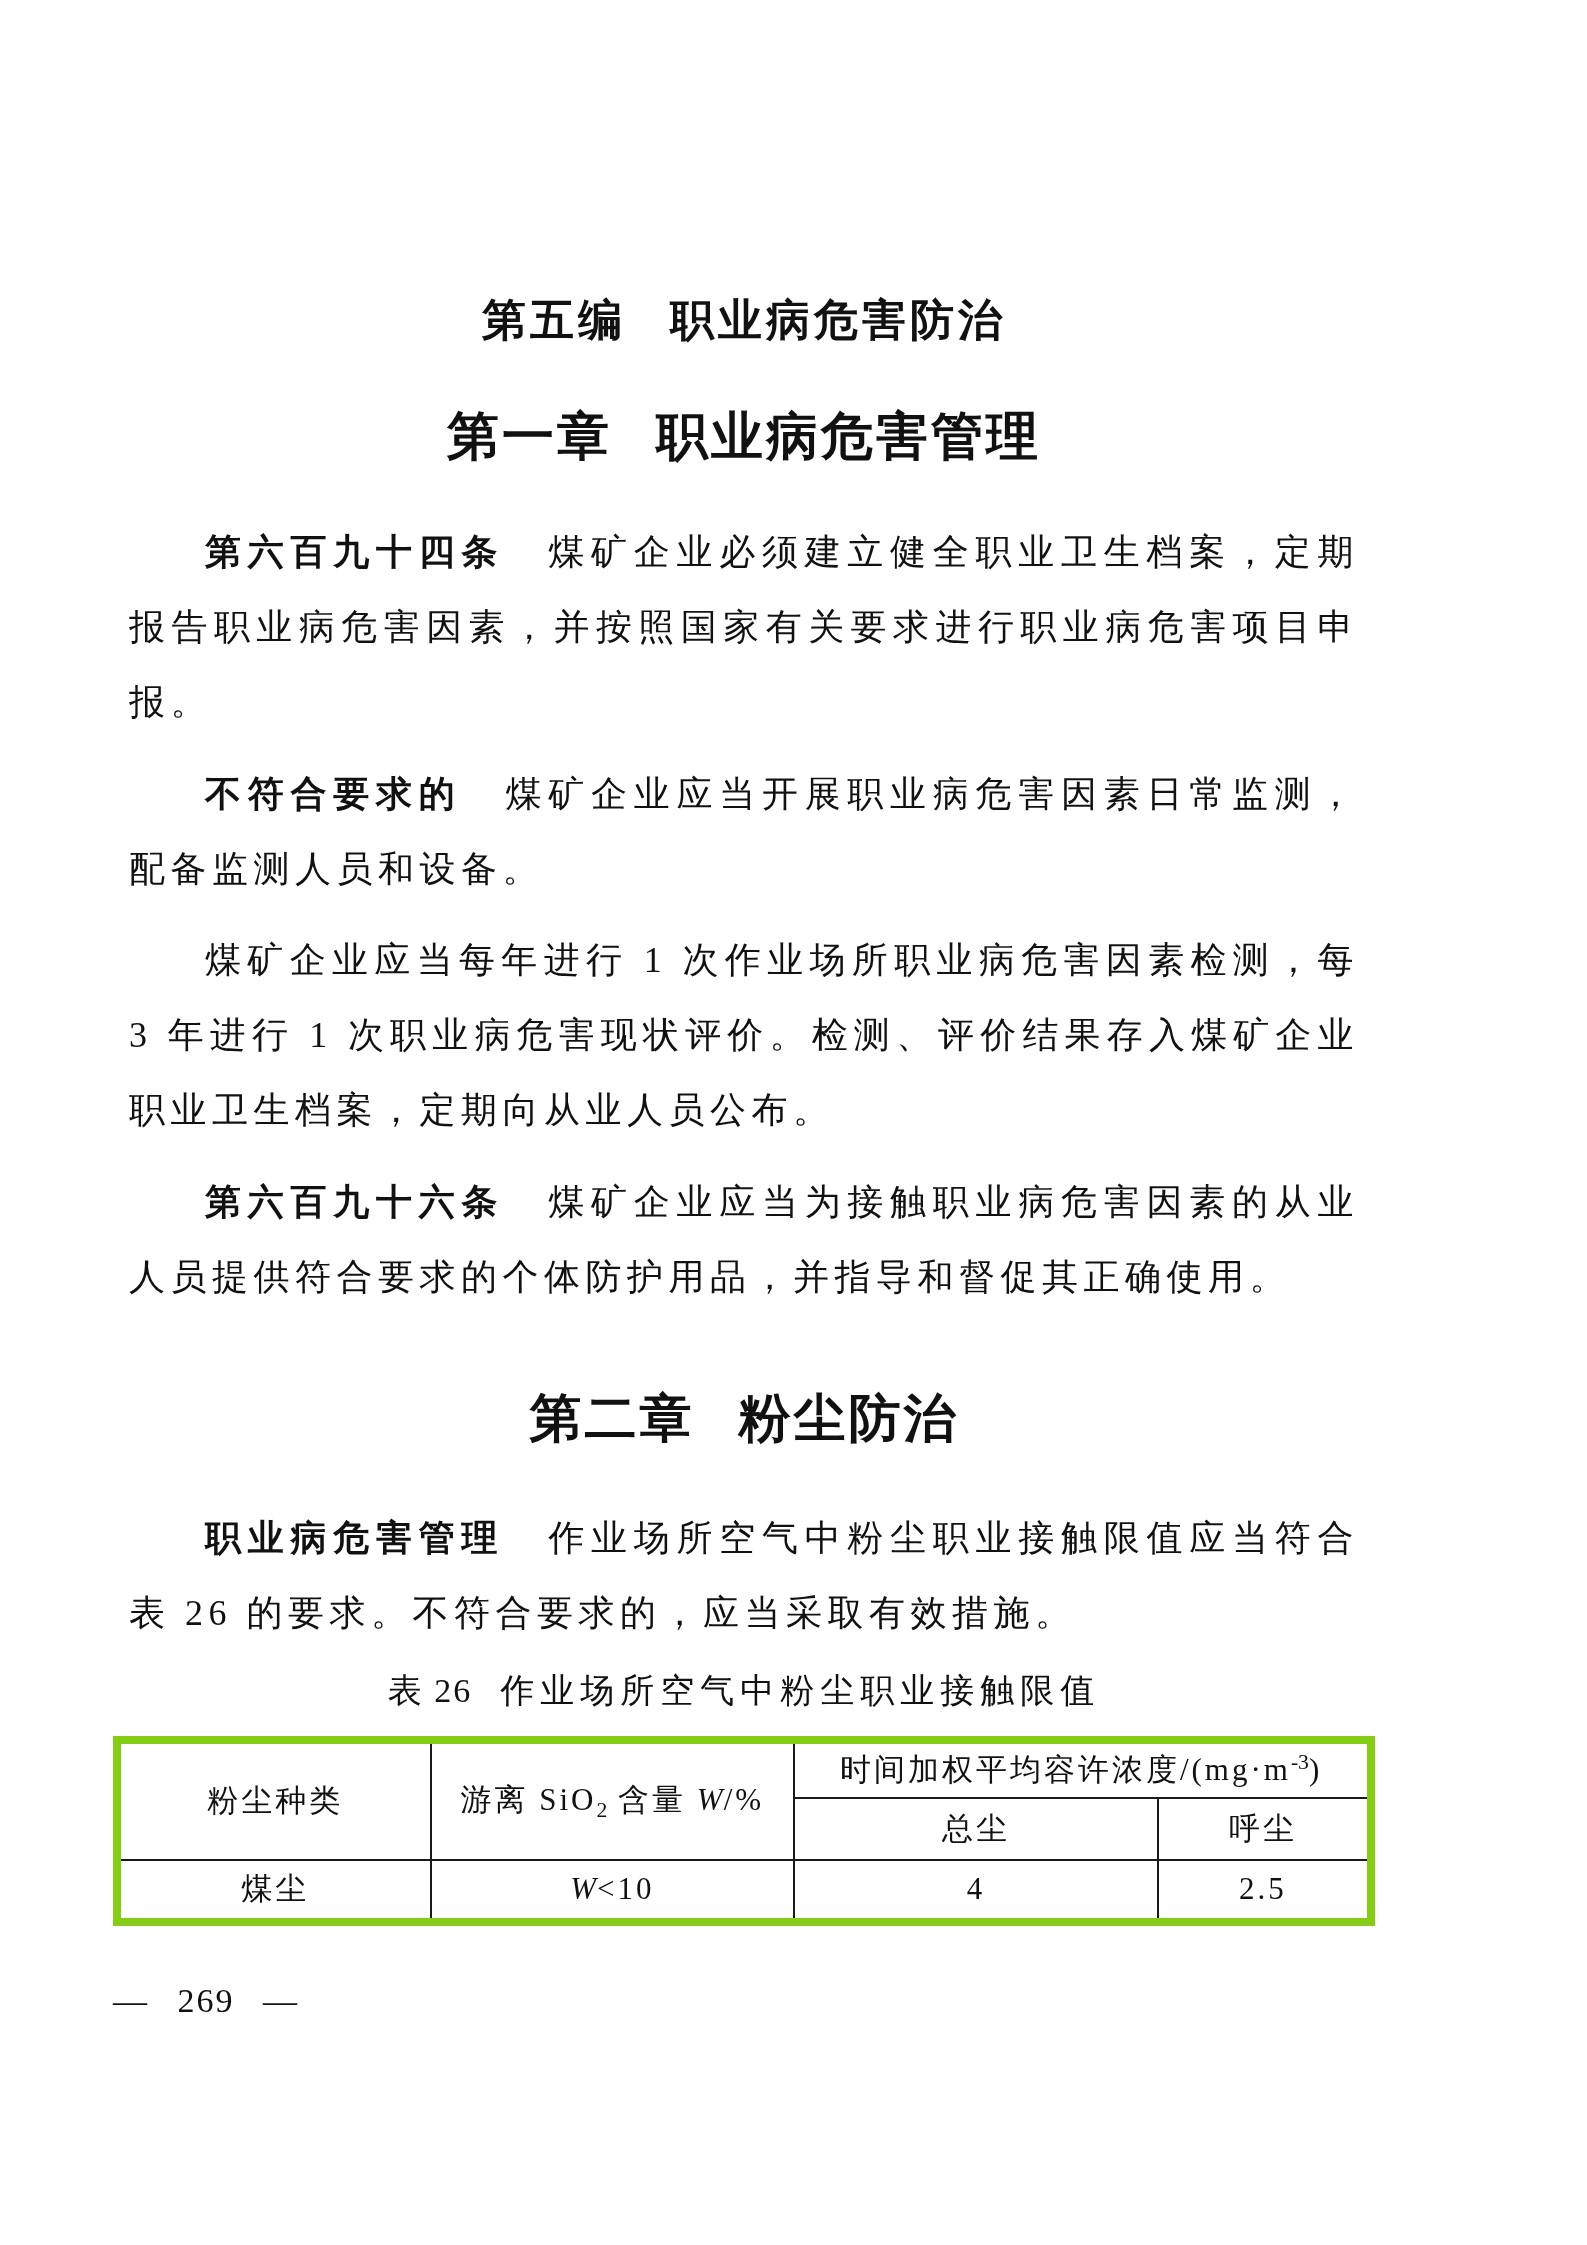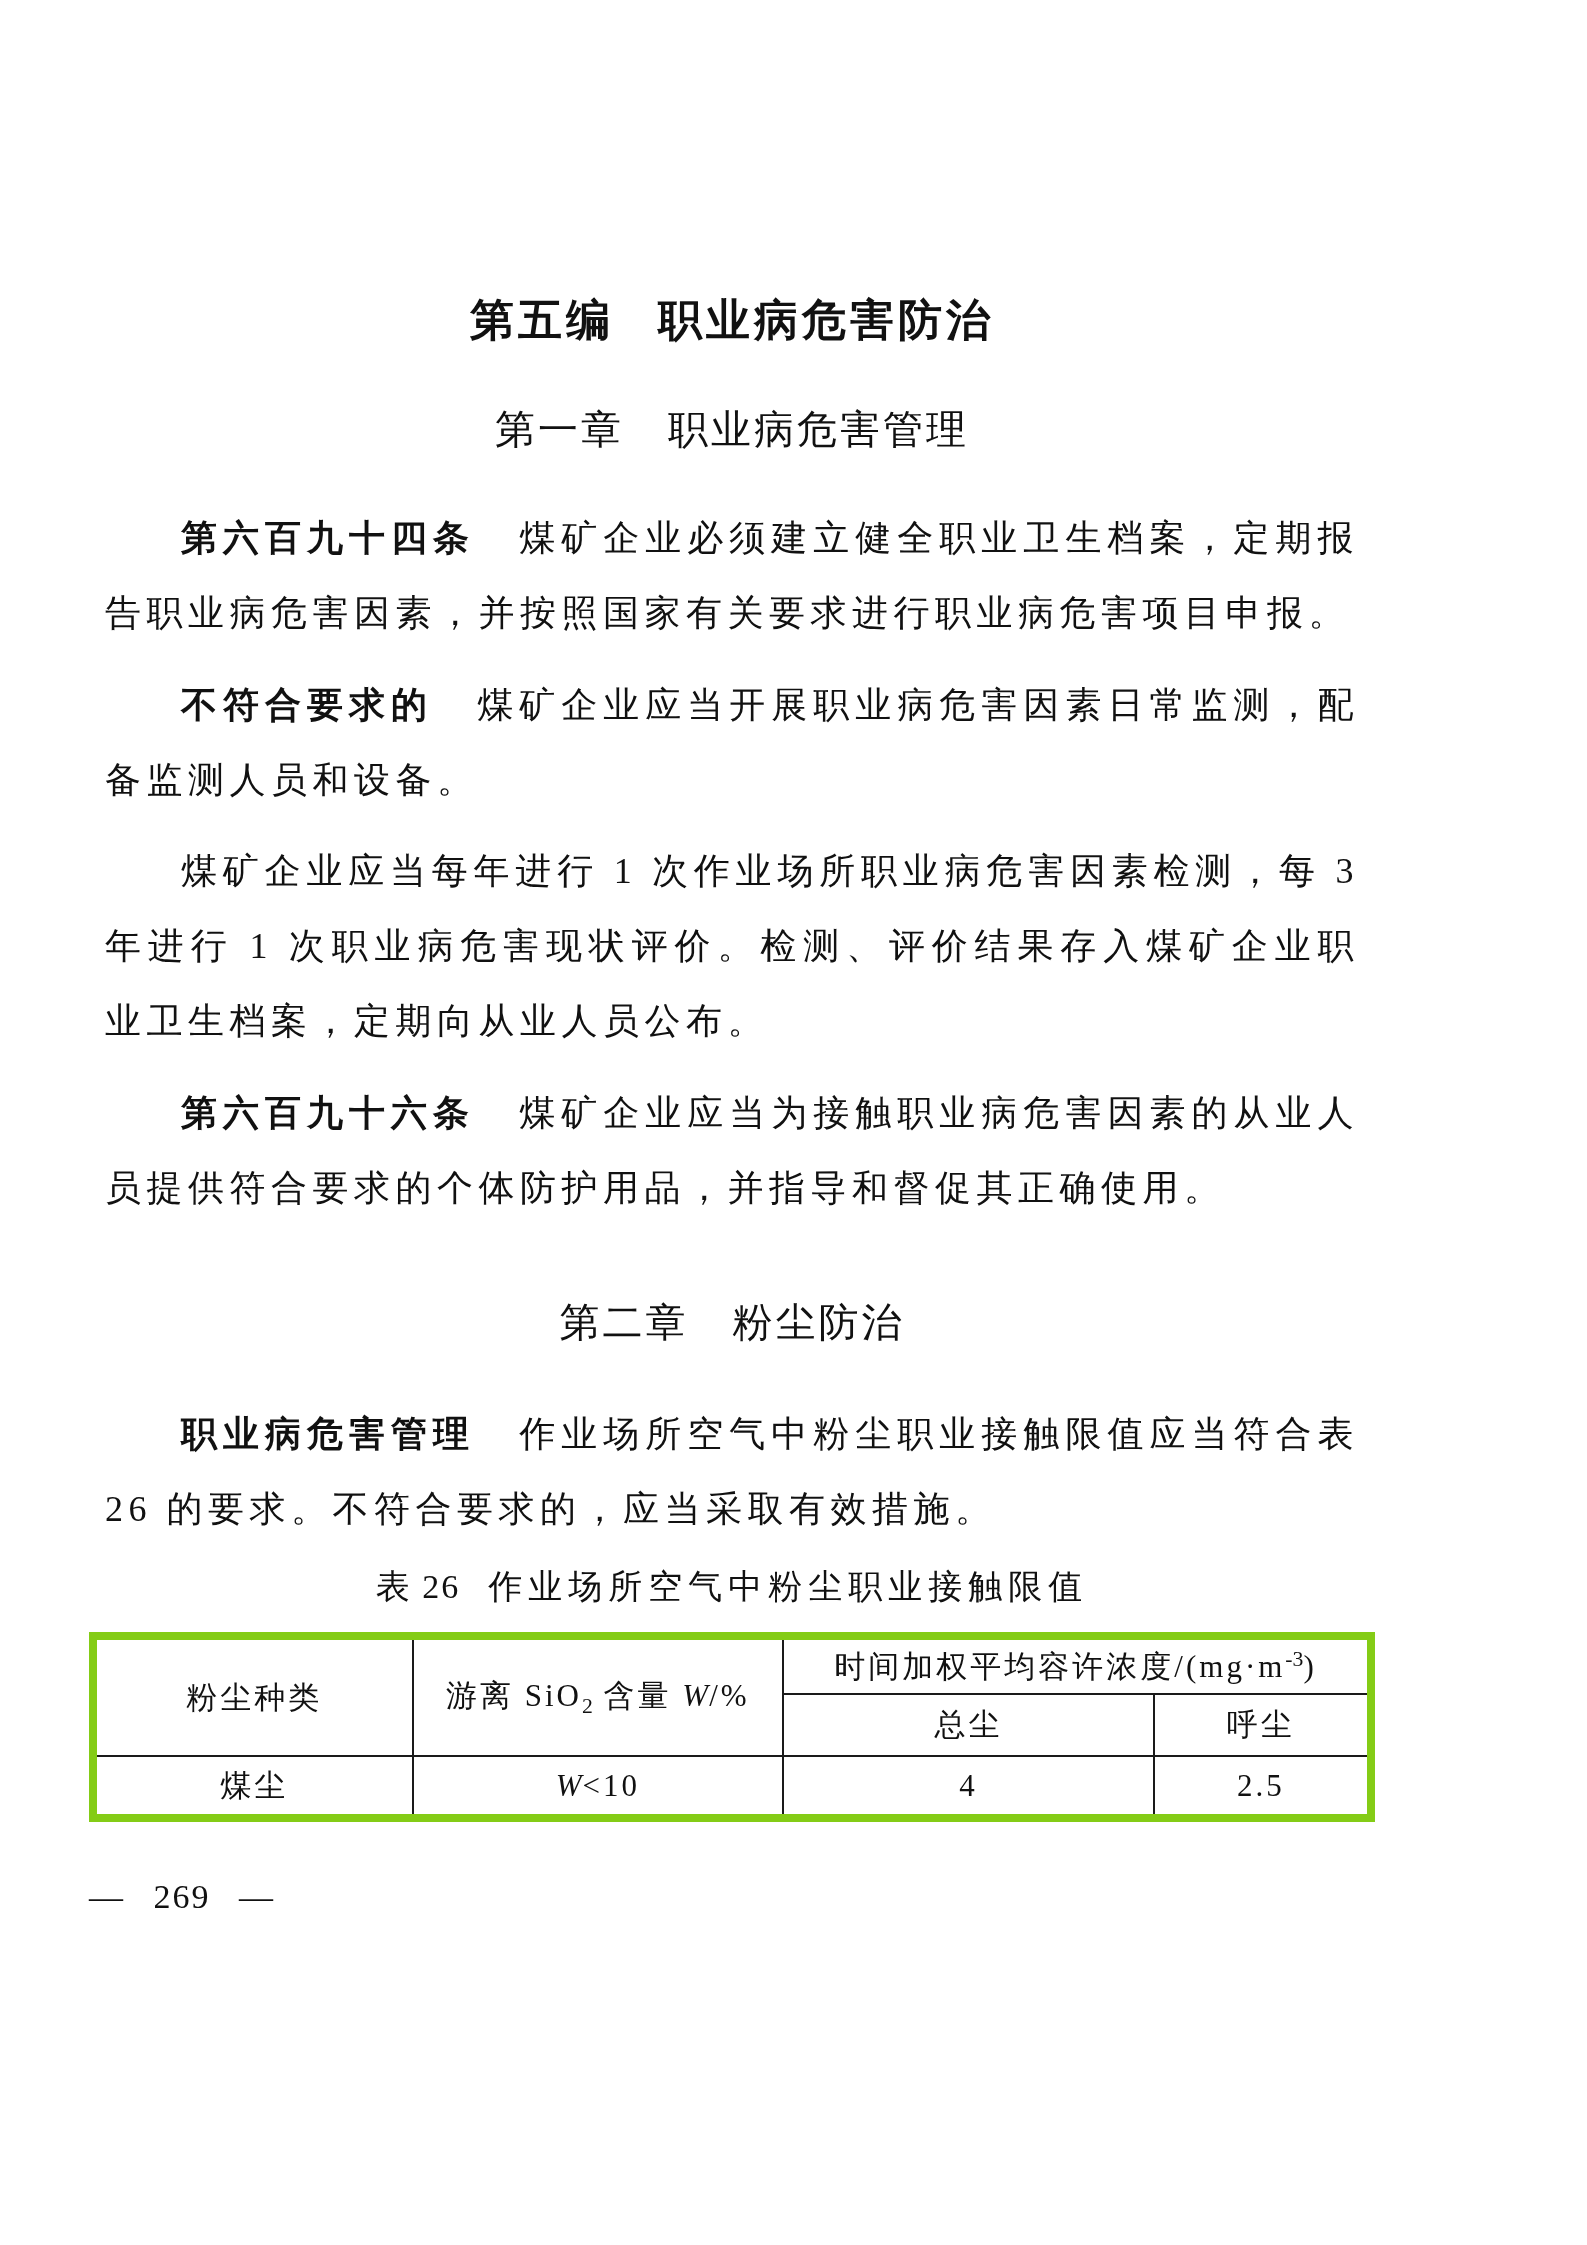--- a/index.html
+++ b/index.html
@@ -8,41 +8,41 @@
     background: #ffffff;
   }
   .page {
     position: relative;
     width: 1587px;
     height: 2245px;
     background: #ffffff;
     color: #111111;
     font-family: "Liberation Serif", serif;
     box-sizing: border-box;
-    padding-left: 89px;
+    padding-left: 113px;
     padding-right: 212px;
     display: flow-root;
     overflow: hidden;
   }
   
   .part-title {
     margin-top: 292px;
     text-align: center;
     font-family: "Liberation Sans", sans-serif;
     font-weight: bold;
     font-size: 44px;
     line-height: 1.25;
     letter-spacing: 4px;
     white-space: nowrap;
   }
   .chapter-title {
     text-align: center;
     font-family: "Liberation Sans", sans-serif;
-    font-weight: normal;
-    font-size: 40px;
+    font-weight: bold;
+    font-size: 52px;
     line-height: 1.2;
     letter-spacing: 3px;
     white-space: nowrap;
   }
   .chapter-title.first { margin-top: 58px; }
   .chapter-title.second { margin-top: 72px; }
   .h-label { margin-right: 44px; }
   
   .body-block {
     font-size: 36px;

